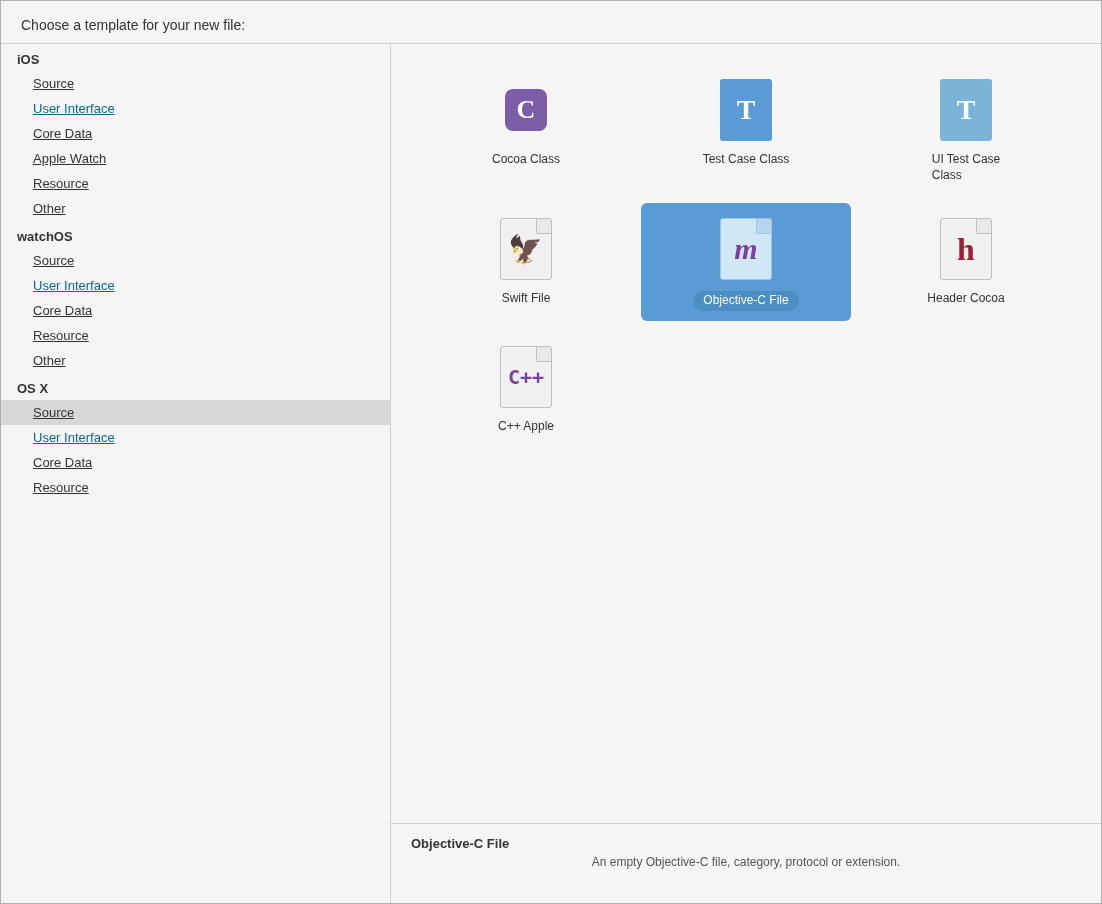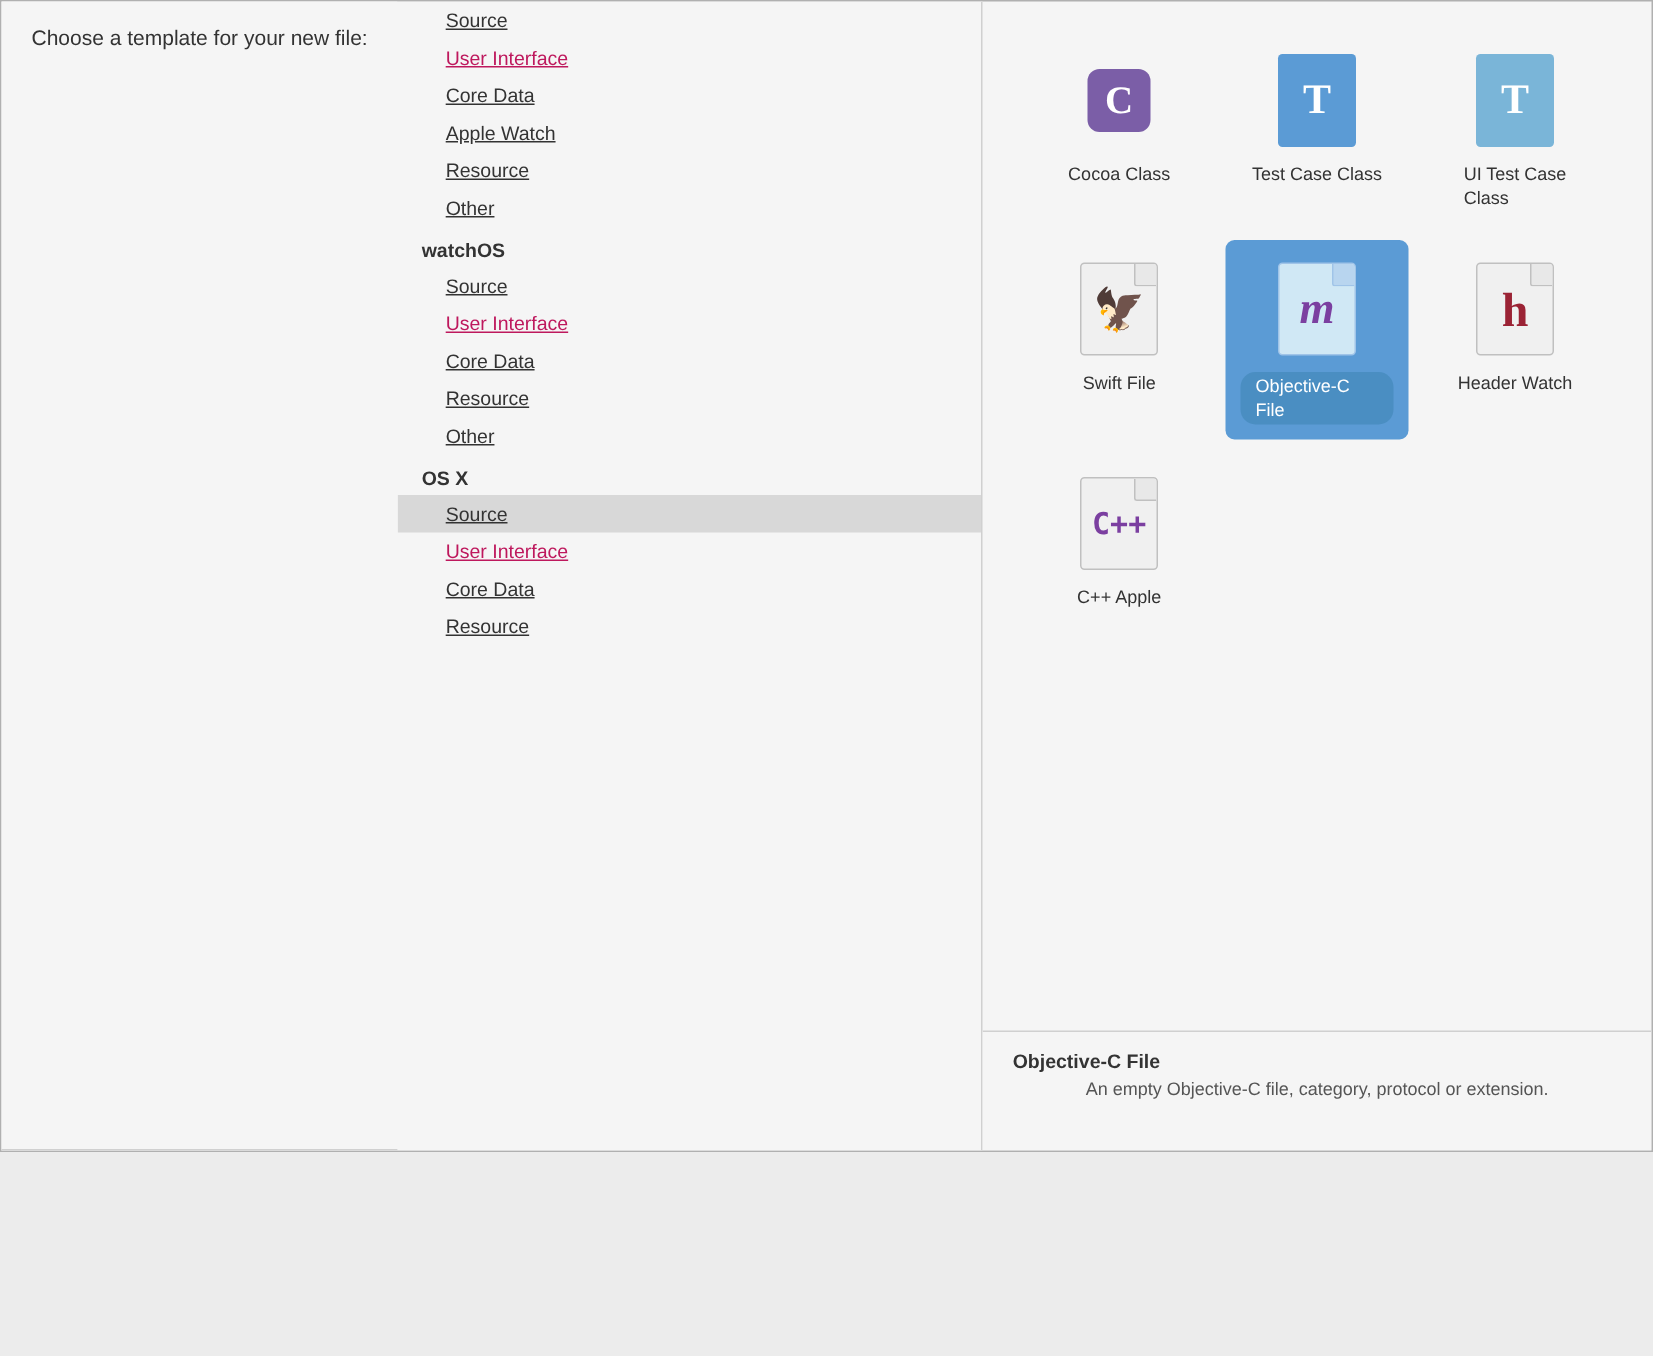--- a/index.html
+++ b/index.html
@@ -5,24 +5,24 @@
     * { box-sizing: border-box; margin: 0; padding: 0; }
     body {
       font-family: -apple-system, "Helvetica Neue", Arial, sans-serif;
       background: #ececec;
       width: 1102px;
       height: 904px;
       overflow: hidden;
     }
     .dialog {
       width: 1102px;
-      height: 768px;
+      height: 904px;
       background: #f5f5f5;
       display: flex;
-      flex-direction: row;
+      flex-direction: column;
       border: 1px solid #b0b0b0;
     }
     .dialog-header {
       padding: 16px 20px 10px 20px;
       font-size: 14px;
       color: #333;
       border-bottom: 1px solid #d0d0d0;
       background: #f5f5f5;
     }
     .dialog-body {
@@ -45,21 +45,21 @@
       color: #333;
     }
     .sidebar-item {
       padding: 5px 16px 5px 32px;
       font-size: 13px;
       cursor: pointer;
       color: #333;
       text-decoration: underline;
     }
     .sidebar-item.blue {
-      color: #be185d;
+      color: #0369a1;
     }
     .sidebar-item.selected {
       background: #d8d8d8;
       color: #333;
     }
     
     .main-content {
       flex: 1;
       display: flex;
       flex-direction: column;
@@ -209,20 +209,21 @@
 <body>
 
 <div class="dialog">
   <div class="dialog-header">
     <span>Choose a template for your new file:</span>
   </div>
   <div class="dialog-body">
 
     <div class="sidebar">
 
+      <div class="sidebar-section-header">iOS</div>
       <div class="sidebar-item">Source</div>
       <div class="sidebar-item blue">User Interface</div>
       <div class="sidebar-item">Core Data</div>
       <div class="sidebar-item">Apple Watch</div>
       <div class="sidebar-item">Resource</div>
       <div class="sidebar-item">Other</div>
 
       <div class="sidebar-section-header">watchOS</div>
       <div class="sidebar-item">Source</div>
       <div class="sidebar-item blue">User Interface</div>
@@ -278,21 +279,21 @@
           </div>
           <div class="file-label" style="color:white;background:#4a8ec2;border-radius:10px;padding:2px 10px;">Objective-C File</div>
         </div>
 
         <div class="file-item">
           <div class="file-icon" style="display:flex;align-items:center;justify-content:center;">
             <div class="paper-icon">
               <span class="icon-header">h</span>
             </div>
           </div>
-          <div class="file-label">Header Watch</div>
+          <div class="file-label">Header Cocoa</div>
         </div>
 
         <div class="file-item">
           <div class="file-icon" style="display:flex;align-items:center;justify-content:center;">
             <div class="paper-icon">
               <span class="icon-cpp">C++</span>
             </div>
           </div>
           <div class="file-label">C++ Apple</div>
         </div>

